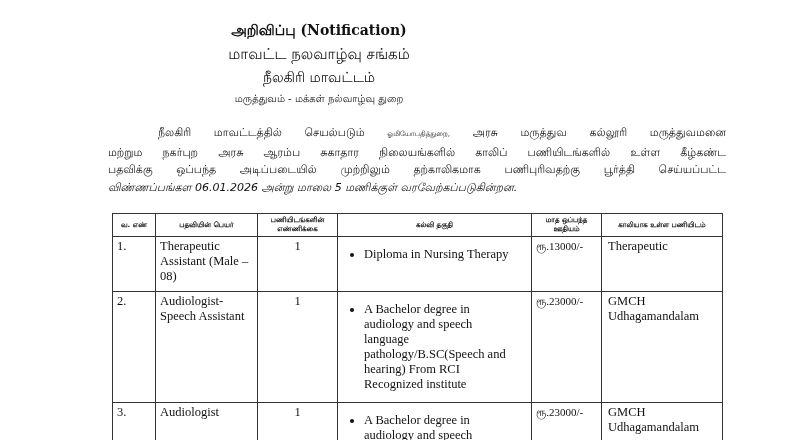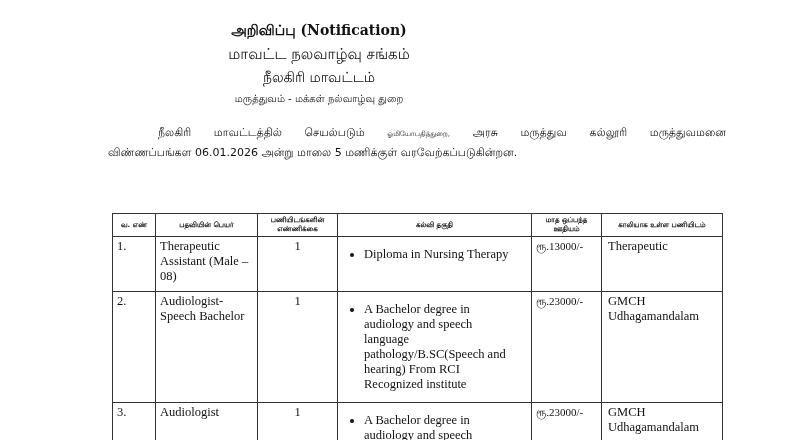--- a/index.html
+++ b/index.html
@@ -17,21 +17,21 @@
   .sub1 { top: 45px; font-size: 15px; }
   .sub2 { top: 69px; font-size: 14px; }
   .sub3 { top: 93px; font-size: 10px; }
 
   .para {
     position: absolute; left: 108px; width: 618px;
     font-size: 11px; line-height: 17.5px; top: 124px;
     text-align: justify;
   }
   .para .line { display: block; text-align: justify; text-align-last: justify; white-space: nowrap; }
-  .para .line.last { text-align-last: left; }
+  .para .line.last { text-align-last: left; font-style: italic; }
   .para .indent { padding-left: 50px; }
   .para .small { font-size: 7px; }
 
   table.vac {
     position: absolute; left: 112px; top: 213px; width: 610px;
     border-collapse: collapse; table-layout: fixed;
   }
   table.vac th, table.vac td {
     border: 1px solid #333333; vertical-align: top; padding: 2px 4px;
   }
@@ -57,20 +57,22 @@
 <div class="heading title">
   <span>அறிவிப்பு</span>
   <span class="en">(Notification)</span>
 </div>
 <div class="heading sub1">மாவட்ட நலவாழ்வு சங்கம்</div>
 <div class="heading sub2">நீலகிரி மாவட்டம்</div>
 <div class="heading sub3">மருத்துவம் - மக்கள் நல்வாழ்வு துறை</div>
 
 <div class="para">
   <span class="line indent"><span>நீலகிரி மாவட்டத்தில்  செயல்படும் </span><span class="small">ஓமியோபதித்துறை,</span><span> அரசு மருத்துவ கல்லூரி மருத்துவமனை</span></span>
+  <span class="line">மற்றும நகர்புற அரசு ஆரம்ப சுகாதார நிலையங்களில் காலிப் பணியிடங்களில் உள்ள கீழ்கண்ட</span>
+  <span class="line">பதவிக்கு ஒப்பந்த அடிப்படையில் முற்றிலும் தற்காலிகமாக பணிபுரிவதற்கு பூர்த்தி செய்யப்பட்ட</span>
   <span class="line last">விண்ணப்பங்கள  06.01.2026 அன்று மாலை 5 மணிக்குள் வரவேற்கப்படுகின்றன.</span>
 </div>
 
 <table class="vac">
   <colgroup>
     <col style="width:43px">
     <col style="width:102px">
     <col style="width:80px">
     <col style="width:194px">
     <col style="width:70px">
@@ -94,21 +96,21 @@
       <td class="qual">
           <ul>
             <li>Diploma in Nursing Therapy</li>
           </ul>
         </td>
       <td class="pay">ரூ.13000/-</td>
       <td class="place">Therapeutic</td>
     </tr>
     <tr class="r2">
       <td>2.</td>
-      <td>Audiologist-Speech Bachelor</td>
+      <td>Audiologist-Speech Assistant</td>
       <td class="num">1</td>
       <td class="qual">
           <ul>
             <li>A Bachelor degree in audiology and speech language pathology/B.SC(Speech and hearing) From RCI Recognized institute</li>
           </ul>
         </td>
       <td class="pay">ரூ.23000/-</td>
       <td class="place">GMCH Udhagamandalam</td>
     </tr>
     <tr class="r3">

